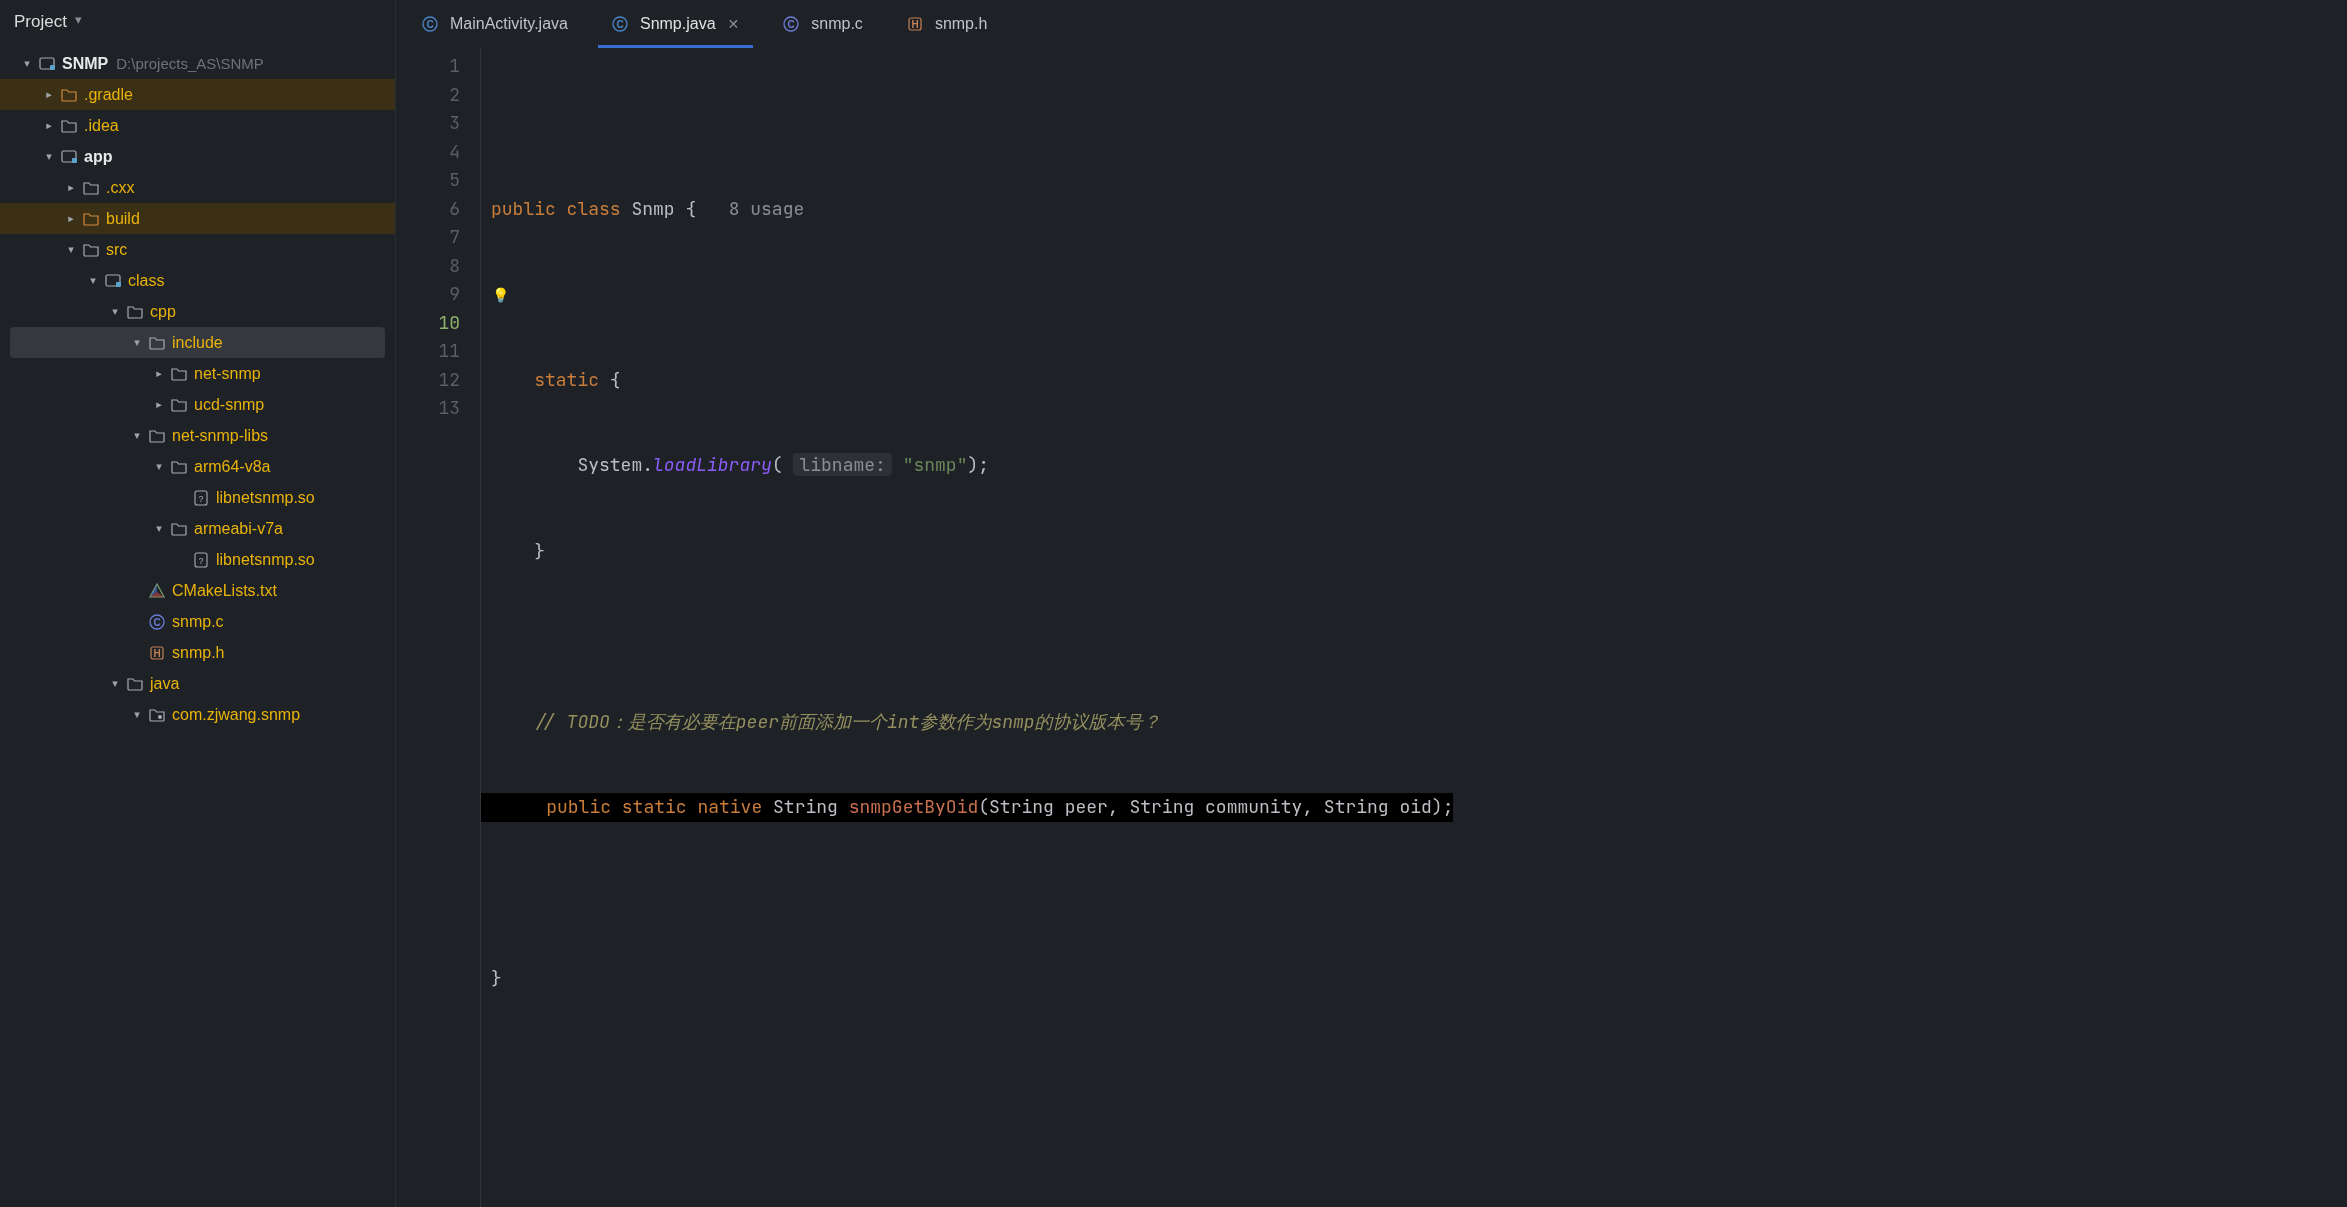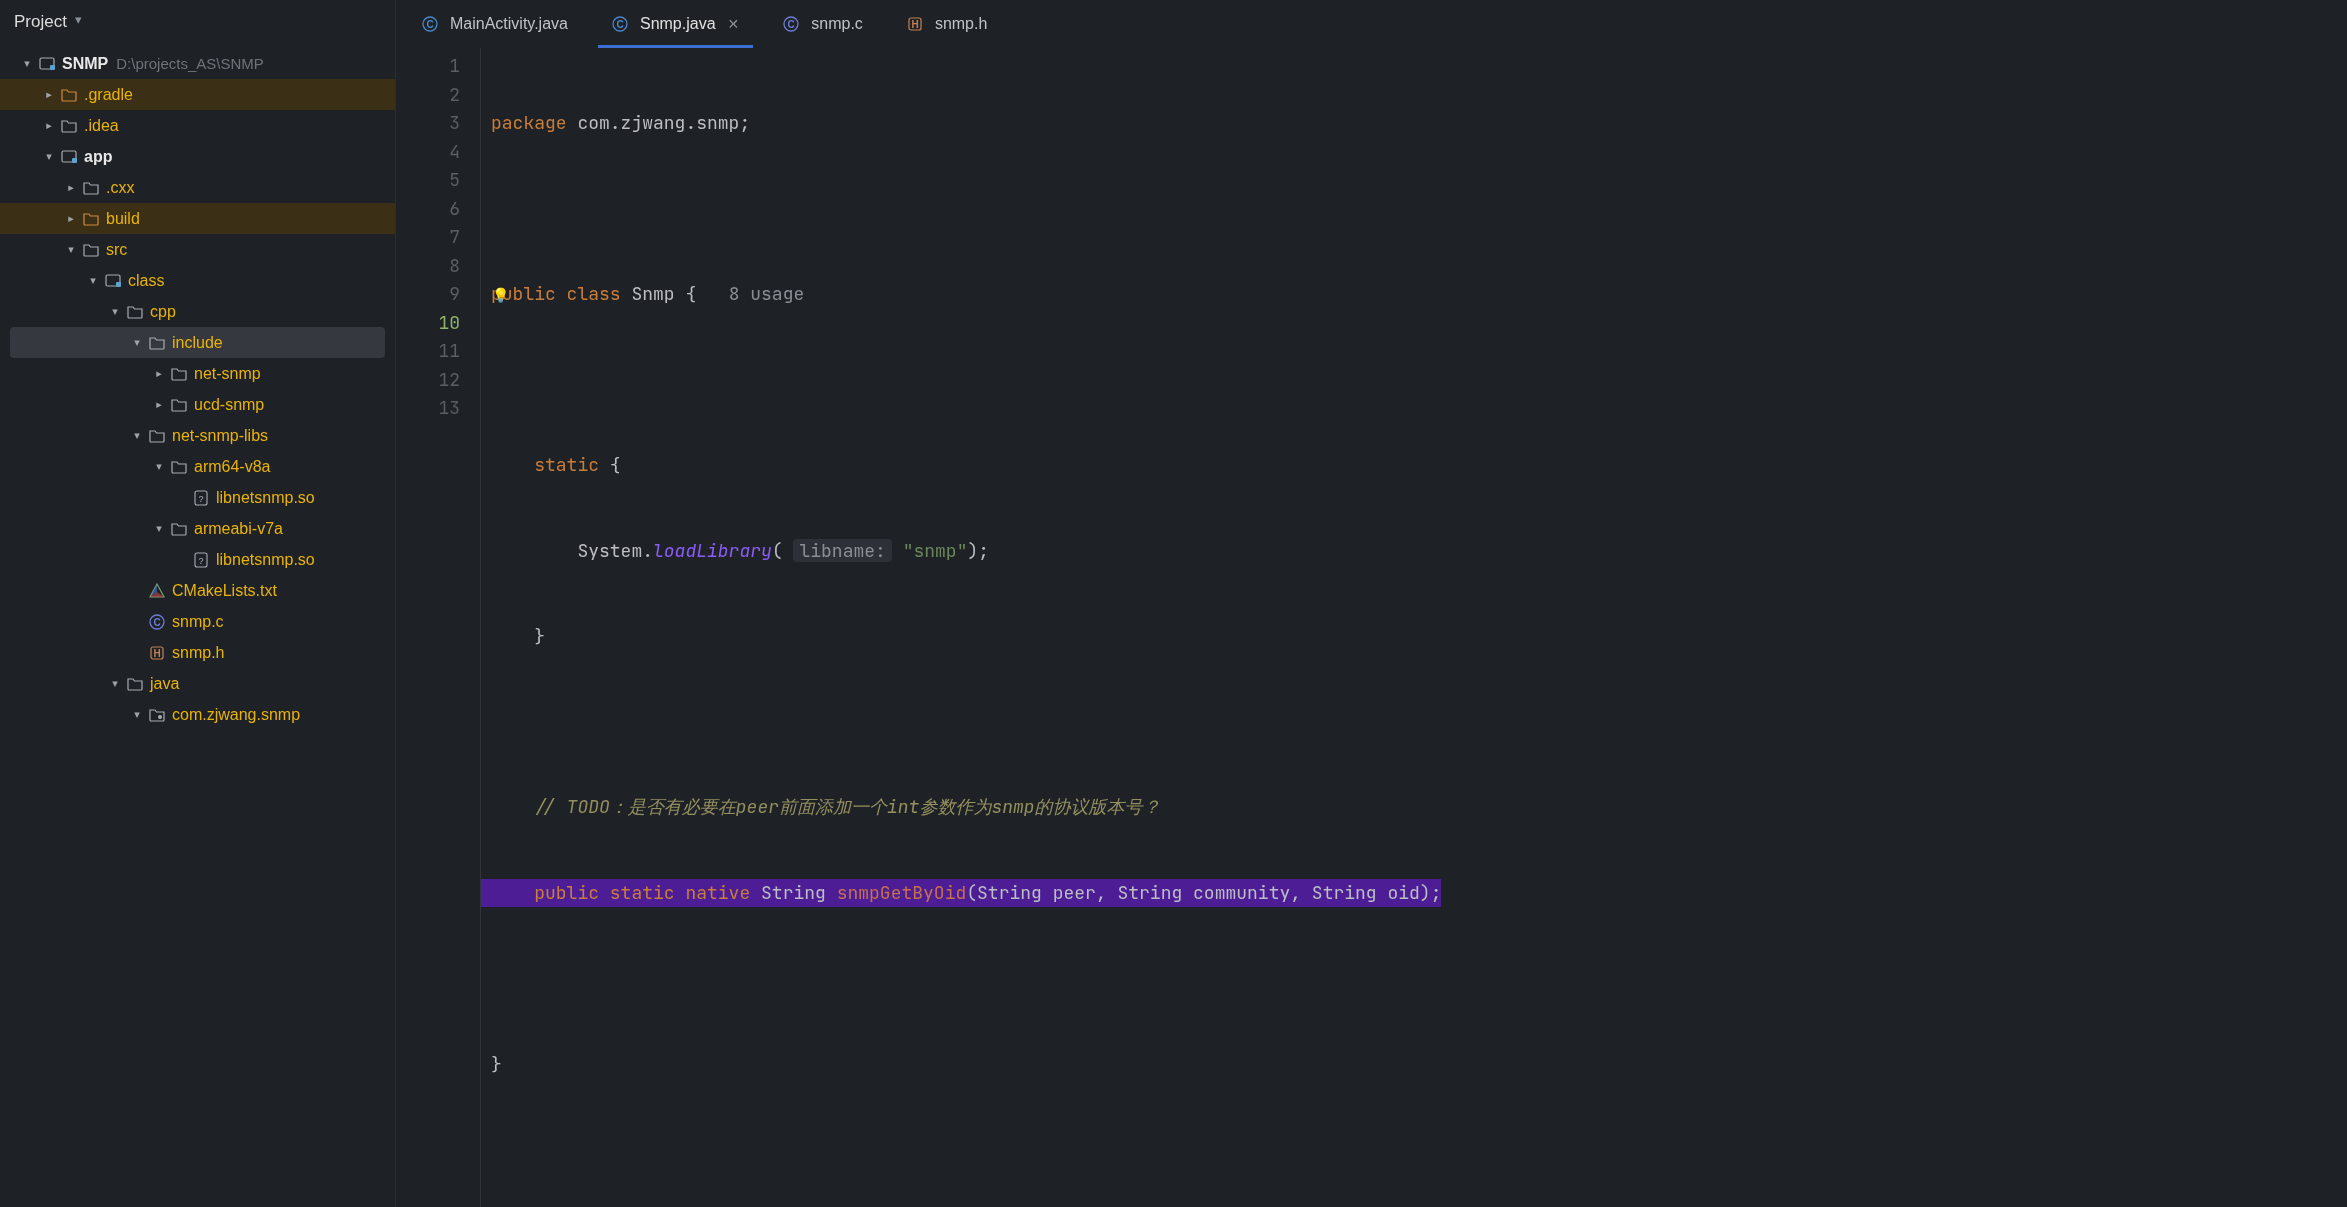--- a/index.html
+++ b/index.html
@@ -126,21 +126,21 @@
 .code div { height: 28.5px; }
 .code .kw { color: #c97d3a; }
 .code .str { color: #6a8759; }
 .code .str.dim { color: #948f5e; font-style: italic; }
 .code .fn { color: #8b5cf6; }
 .code .fn.ital { font-style: italic; }
 .code .decl { color: #c6704e; }
 .code .cmt { color: #7a7d68; font-style: italic; }
 .code .hint { color: #898e95; background: #2d3137; border-radius: 4px; padding: 0 6px; font-style: normal; }
 .code .hinttxt { color: #898e95; }
-.code .caret-bg { background: #4c1d95; display: block; margin-left: -10px; padding-left: 10px; }
+.code .caret-bg { background: #000000; display: block; margin-left: -10px; padding-left: 22px; }
 
 svg { display: block; }
 </style>
 </head>
 <body>
 
 <div class="main-container">
 
   <div class="sidebar">
     <div class="sidebar-header">
@@ -463,21 +463,20 @@
         <div>11</div>
         <div>12</div>
         <div>13</div>
       </div>
 
       <div class="gutter-annot">
         <div style="position:absolute; top:233px;" class="bulb">💡</div>
       </div>
 
       <div class="code">
-        <div><span class="kw">package</span><span> com.zjwang.snmp;</span></div>
         <div></div>
         <div><span class="kw">public </span><span class="kw">class </span><span>Snmp</span><span> {</span>   <span class="hinttxt">8 usage</span></div>
         <div></div>
         <div>    <span class="kw">static</span><span> {</span></div>
         <div>        <span>System.</span><span class="fn ital">loadLibrary</span><span>(</span> <span class="hint">libname:</span> <span class="str">"snmp"</span><span>);</span></div>
         <div>    <span>}</span></div>
         <div></div>
         <div>    <span class="cmt str dim">// TODO：是否有必要在peer前面添加一个int参数作为snmp的协议版本号？</span></div>
         <div class="caret-bg">    <span class="kw">public </span><span class="kw">static </span><span class="kw">native</span><span> String </span><span class="decl">snmpGetByOid</span><span>(String peer, String community, String oid);</span></div>
         <div></div>

